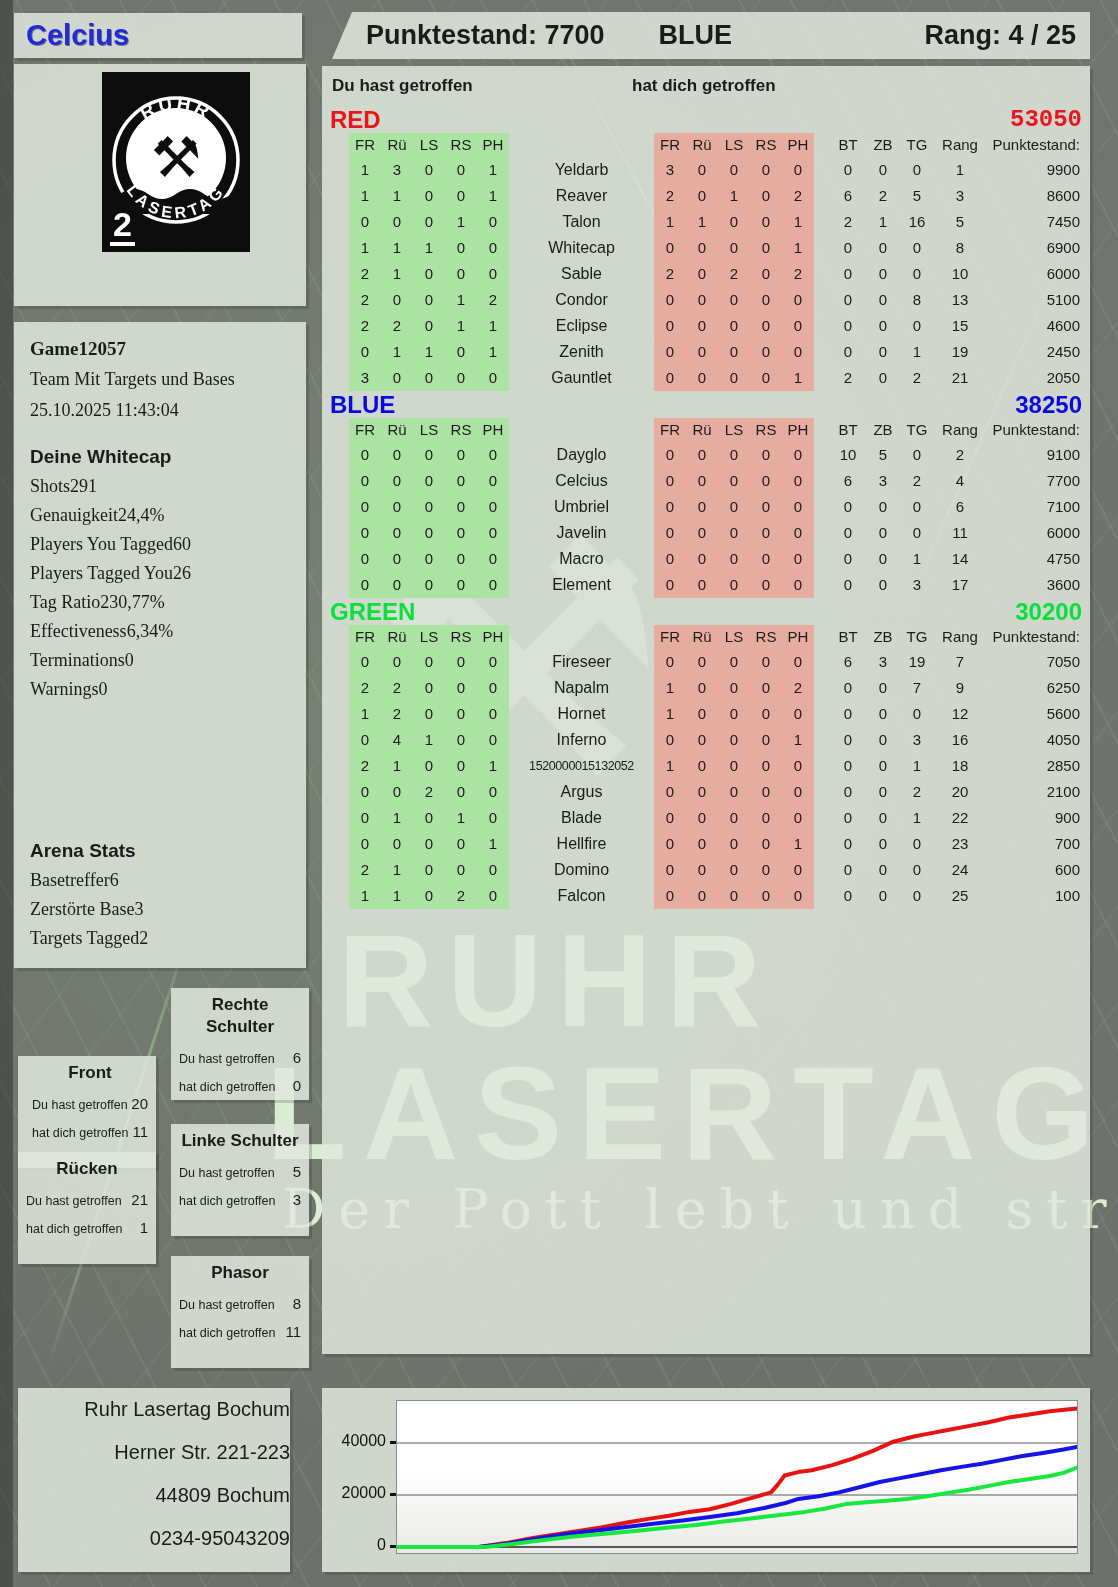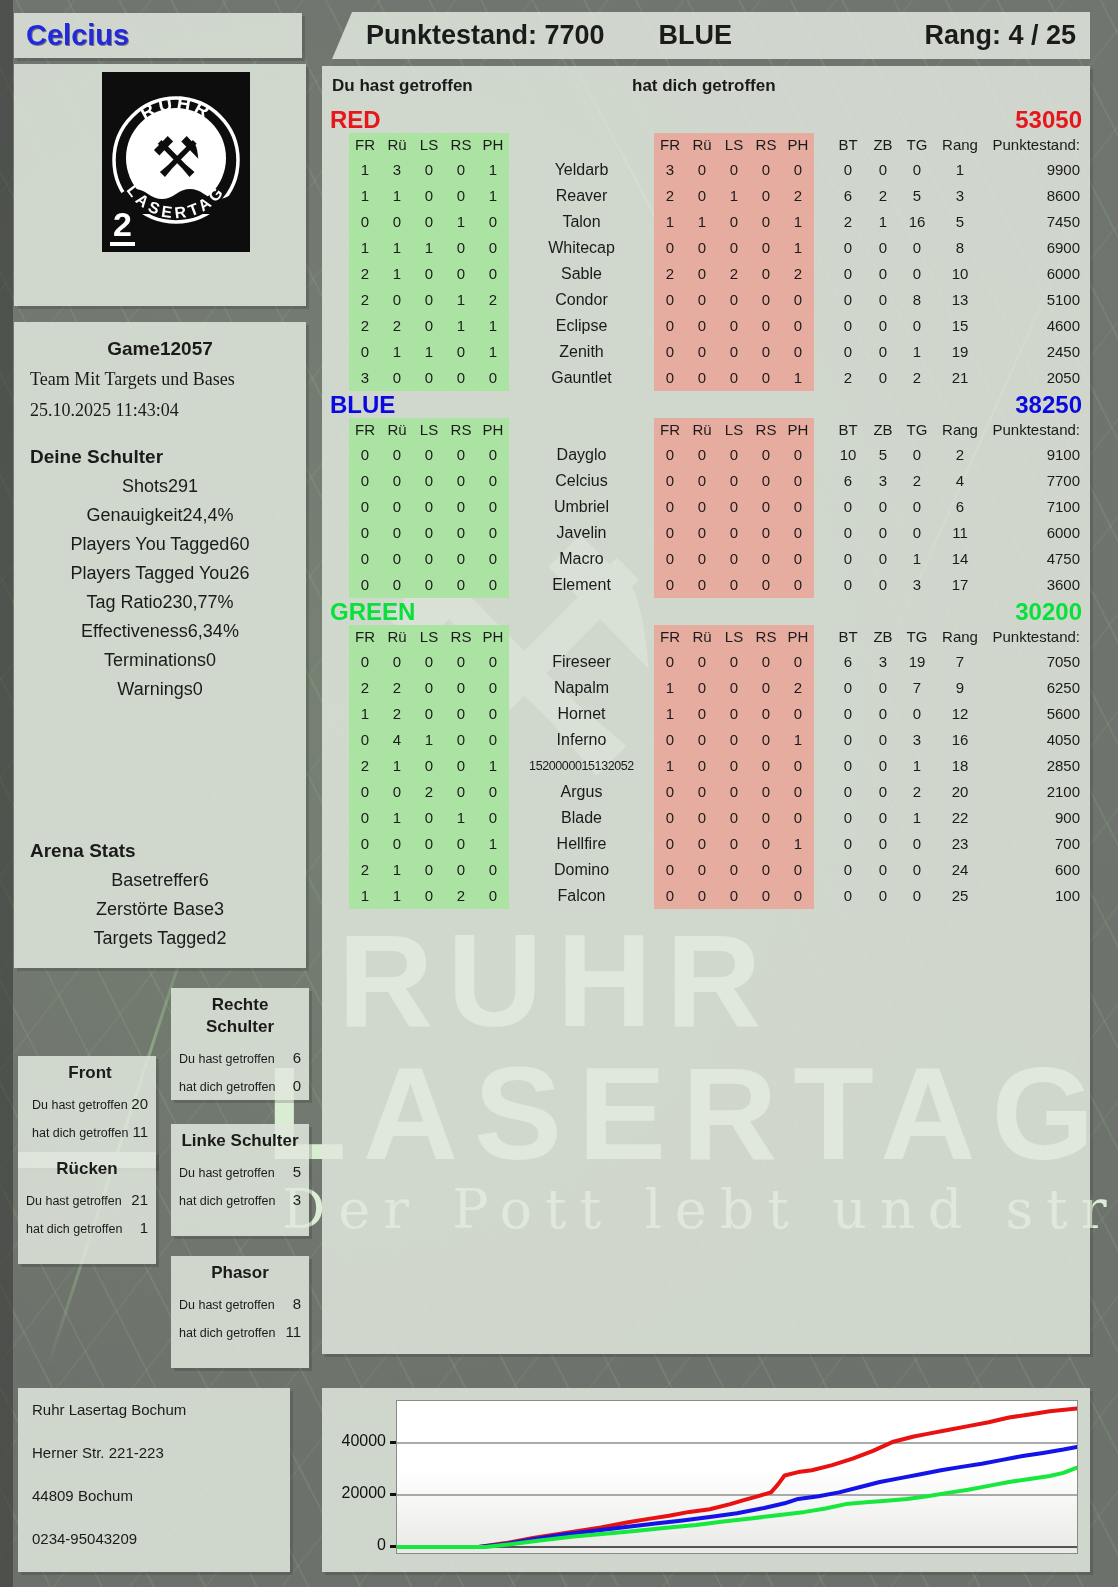--- a/index.html
+++ b/index.html
@@ -32,42 +32,42 @@
                text-shadow:1px 1px 0 rgba(20,20,40,0.5);}
 
   
   .logo-panel{left:14px;top:64px;width:292px;height:242px;}
   .logo-black{position:absolute;left:88px;top:8px;width:148px;height:180px;background:#0d0d0d;}
   .logo-badge{position:absolute;left:8px;bottom:6px;color:#fff;font-weight:bold;font-size:34px;line-height:34px;border-bottom:4px solid #fff;padding:0 3px 1px 3px;}
 
   
   .game-panel{left:14px;top:322px;width:292px;height:646px;padding:0;}
   .gp-inner{padding:12px 16px;}
-  .kv{display:flex;justify-content:center;font-size:18px;line-height:29px;}
+  .kv{display:flex;justify-content:flex-start;font-size:18px;line-height:29px;font-family:Liberation Serif, serif;}
   .kv .k{}
   .kv .v{text-align:right;}
   .g-title{font-size:19px;font-weight:bold;line-height:30px;}
   .mode-line{font-size:18px;line-height:31px;font-family:Liberation Serif, serif;}
   .sec-title{font-size:19px;font-weight:bold;line-height:30px;margin-top:16px;}
   .arena-block{margin-top:132px;}
 
   
   .zone{width:138px;height:112px;padding:6px 8px 0 8px;box-sizing:border-box;}
   .zone-title{font-size:17px;font-weight:bold;text-align:center;line-height:22px;}
   .zone-row{display:flex;justify-content:space-between;font-size:12.5px;margin-top:11px;align-items:baseline;}
   .zone-row .zv{font-size:15px;}
   .z-rs{left:171px;top:988px;}
   .z-fr{left:18px;top:1056px;padding-left:14px;}
   .z-ls{left:171px;top:1124px;}
   .z-ru{left:18px;top:1152px;}
   .z-ph{left:171px;top:1256px;}
 
   
   .addr-panel{left:18px;top:1388px;width:272px;height:184px;}
-  .addr-line{font-size:15px;line-height:43px;padding-left:14px;}
+  .addr-line{font-size:20px;line-height:43px;text-align:right;}
 
   
   .head-panel{left:322px;top:12px;width:768px;height:47px;clip-path:polygon(30px 0,100% 0,100% 100%,10px 100%);
               display:flex;align-items:center;}
   .head-panel .h1{font-size:27px;font-weight:bold;margin-left:44px;}
   .head-panel .h2{font-size:27px;font-weight:bold;margin-left:54px;}
   .head-panel .h3{font-size:27px;font-weight:bold;margin-left:auto;margin-right:14px;}
 
   
   .main-panel{left:322px;top:66px;width:768px;height:1288px;}
@@ -135,21 +135,21 @@
   </div>
 
   <div class="panel game-panel">
     <div class="gp-inner">
       <div class="kv">
         <span class="k g-title">Game</span>
         <span class="v g-title">12057</span>
       </div>
       <div class="mode-line">Team Mit Targets und Bases</div>
       <div class="mode-line">25.10.2025 11:43:04</div>
-      <div class="sec-title">Deine Schulter</div>
+      <div class="sec-title">Deine Whitecap</div>
       <div id="stat-rows">
           <div class="kv">
             <span class="k">Shots</span>
             <span class="v">291</span>
           </div>
           <div class="kv">
             <span class="k">Genauigkeit</span>
             <span class="v">24,4%</span>
           </div>
           <div class="kv">
@@ -270,21 +270,21 @@
 
   <div class="panel main-panel">
     <div class="hit-labels">
       <span class="hl-you">Du hast getroffen</span>
       <span class="hl-them">hat dich getroffen</span>
     </div>
     <div class="sections" id="team-sections">
         <div class="section">
           <div class="sec-head">
             <span style="color: rgb(232, 21, 28);">RED</span>
-            <span style="color: rgb(232, 21, 28);">53050</span>
+            <span style="color: rgb(232, 21, 28); font-family: Liberation Mono, monospace;">53050</span>
           </div>
           <div class="sec-grid">
             <div class="c g hd">FR</div>
             <div class="c g hd">Rü</div>
             <div class="c g hd">LS</div>
             <div class="c g hd">RS</div>
             <div class="c g hd">PH</div>
             <div class="c nm hd"></div>
             <div class="c r hd">FR</div>
             <div class="c r hd">Rü</div>

